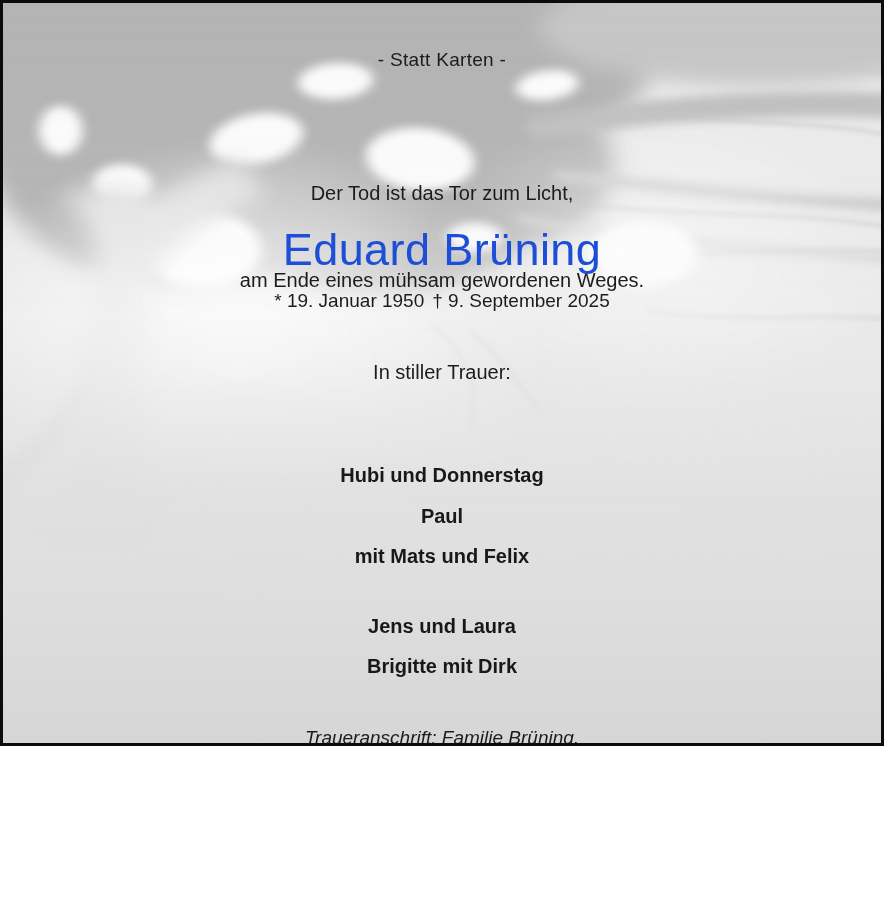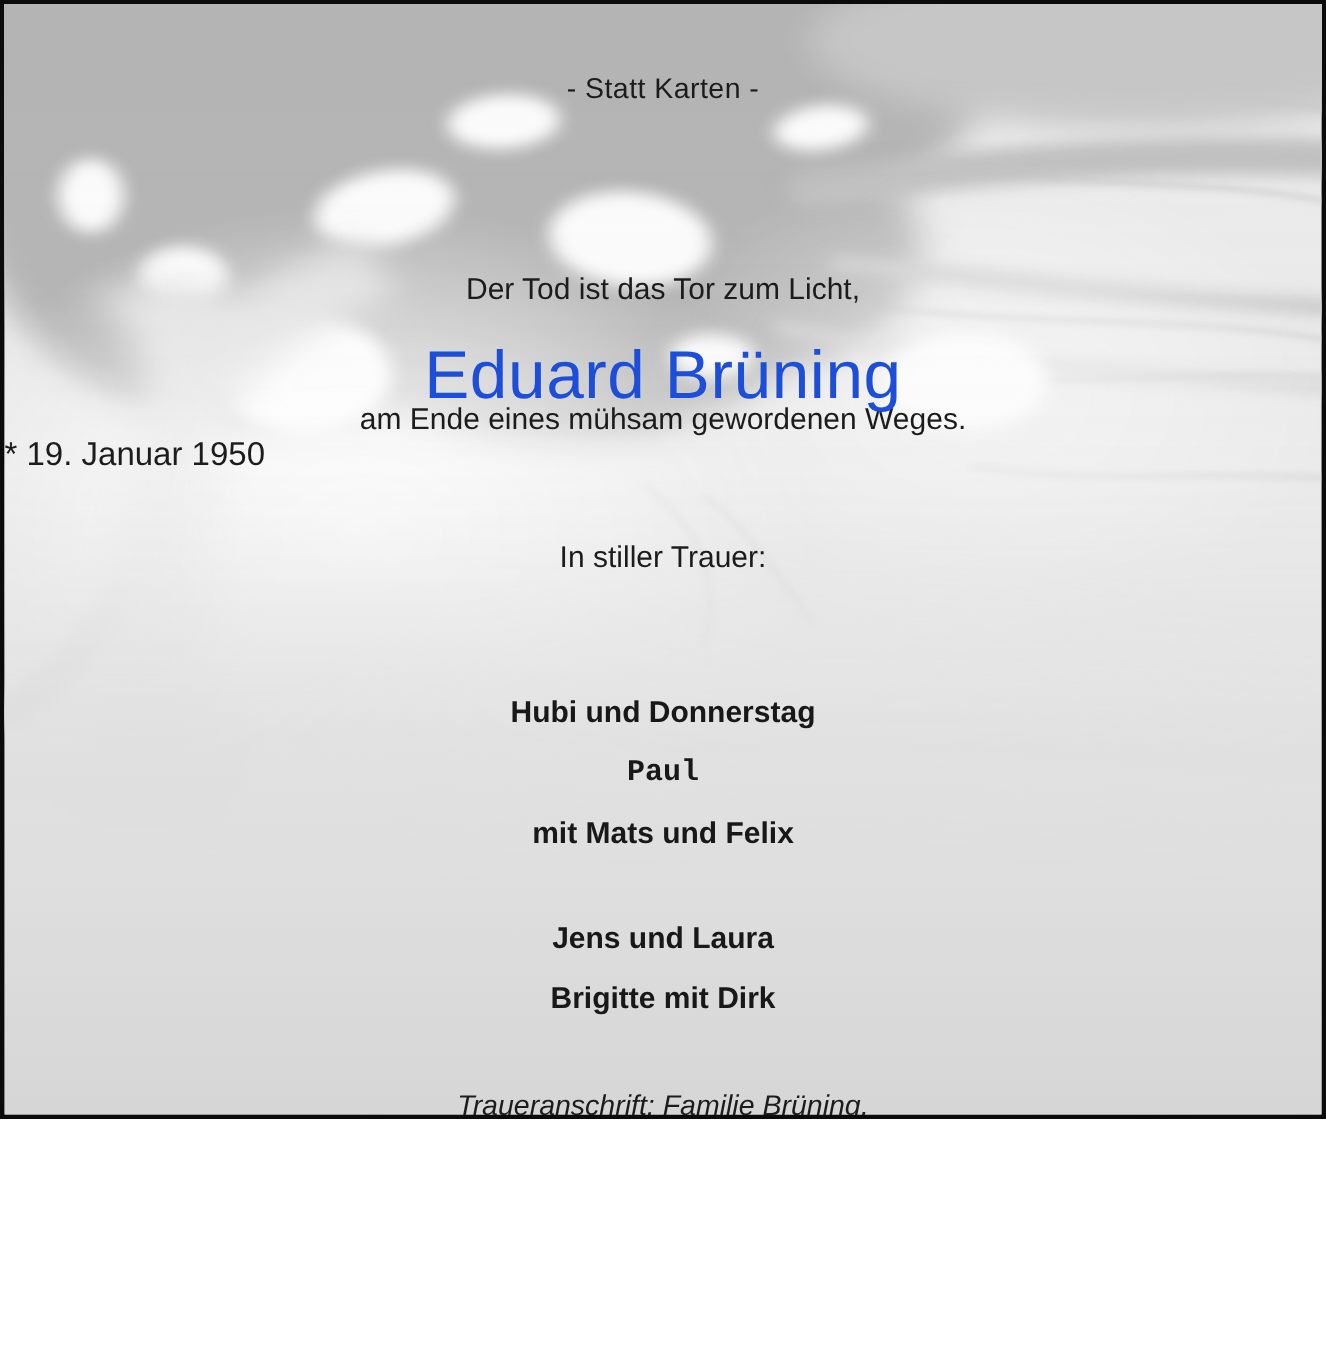--- a/index.html
+++ b/index.html
@@ -23,24 +23,24 @@
   .line {
     position:absolute; left:0; right:0;
     text-align:center;
     color:#1c1c1c;
     white-space:pre;
   }
 
   .pre-header   { top:46px;  font-size:19px; letter-spacing:.3px; }
   .epigraph     { top:118px; font-size:20px; line-height:29px; }
   .deceased     { top:220px; font-size:45px; line-height:54px; font-weight:400; color:#1d4ed8; letter-spacing:.4px; }
-  .dates        { top:287px; font-size:22px; display:flex; justify-content:space-between; gap:8px; }
+  .dates        { top:287px; font-size:19px; display:flex; justify-content:center; gap:8px; }
   .intro        { top:358px; font-size:20px; }
   .mourner      { font-weight:700; font-size:20px; line-height:30px; color:#181818; }
-  .m1 { top:397px; } .m2 { top:438px;font-family:Liberation Mono, monospace; } .m3 { top:478px; } .m4 { top:548px; } .m5 { top:588px; }
+  .m1 { top:397px; } .m2 { top:438px; } .m3 { top:478px; } .m4 { top:548px; } .m5 { top:588px; }
   .address      { top:662px; font-size:19px; line-height:29px;font-style:italic; }
   .service      { top:759px; font-size:18.5px; line-height:28.5px; }
 </style>
 </head>
 <body>
 
 <div class="page">
 
   <svg class="bg-svg" viewBox="0 0 884 900" preserveAspectRatio="none" aria-hidden="true">
     <defs>
@@ -124,20 +124,21 @@
 
   <div class="line epigraph">
     <div>Der Tod ist das Tor zum Licht,</div>
     <div>am Ende eines mühsam gewordenen Weges.</div>
   </div>
 
   <h1 class="line deceased">Eduard Brüning</h1>
 
   <div class="line dates">
     <span>* 19. Januar 1950</span>
+    <span>† 9. September 2025</span>
   </div>
 
   <div class="line intro">In stiller Trauer:</div>
 
   <div class="line mourner m1">
     <div>Hubi und Donnerstag</div>
   </div>
   <div class="line mourner m2">
     <div>Paul</div>
   </div>

